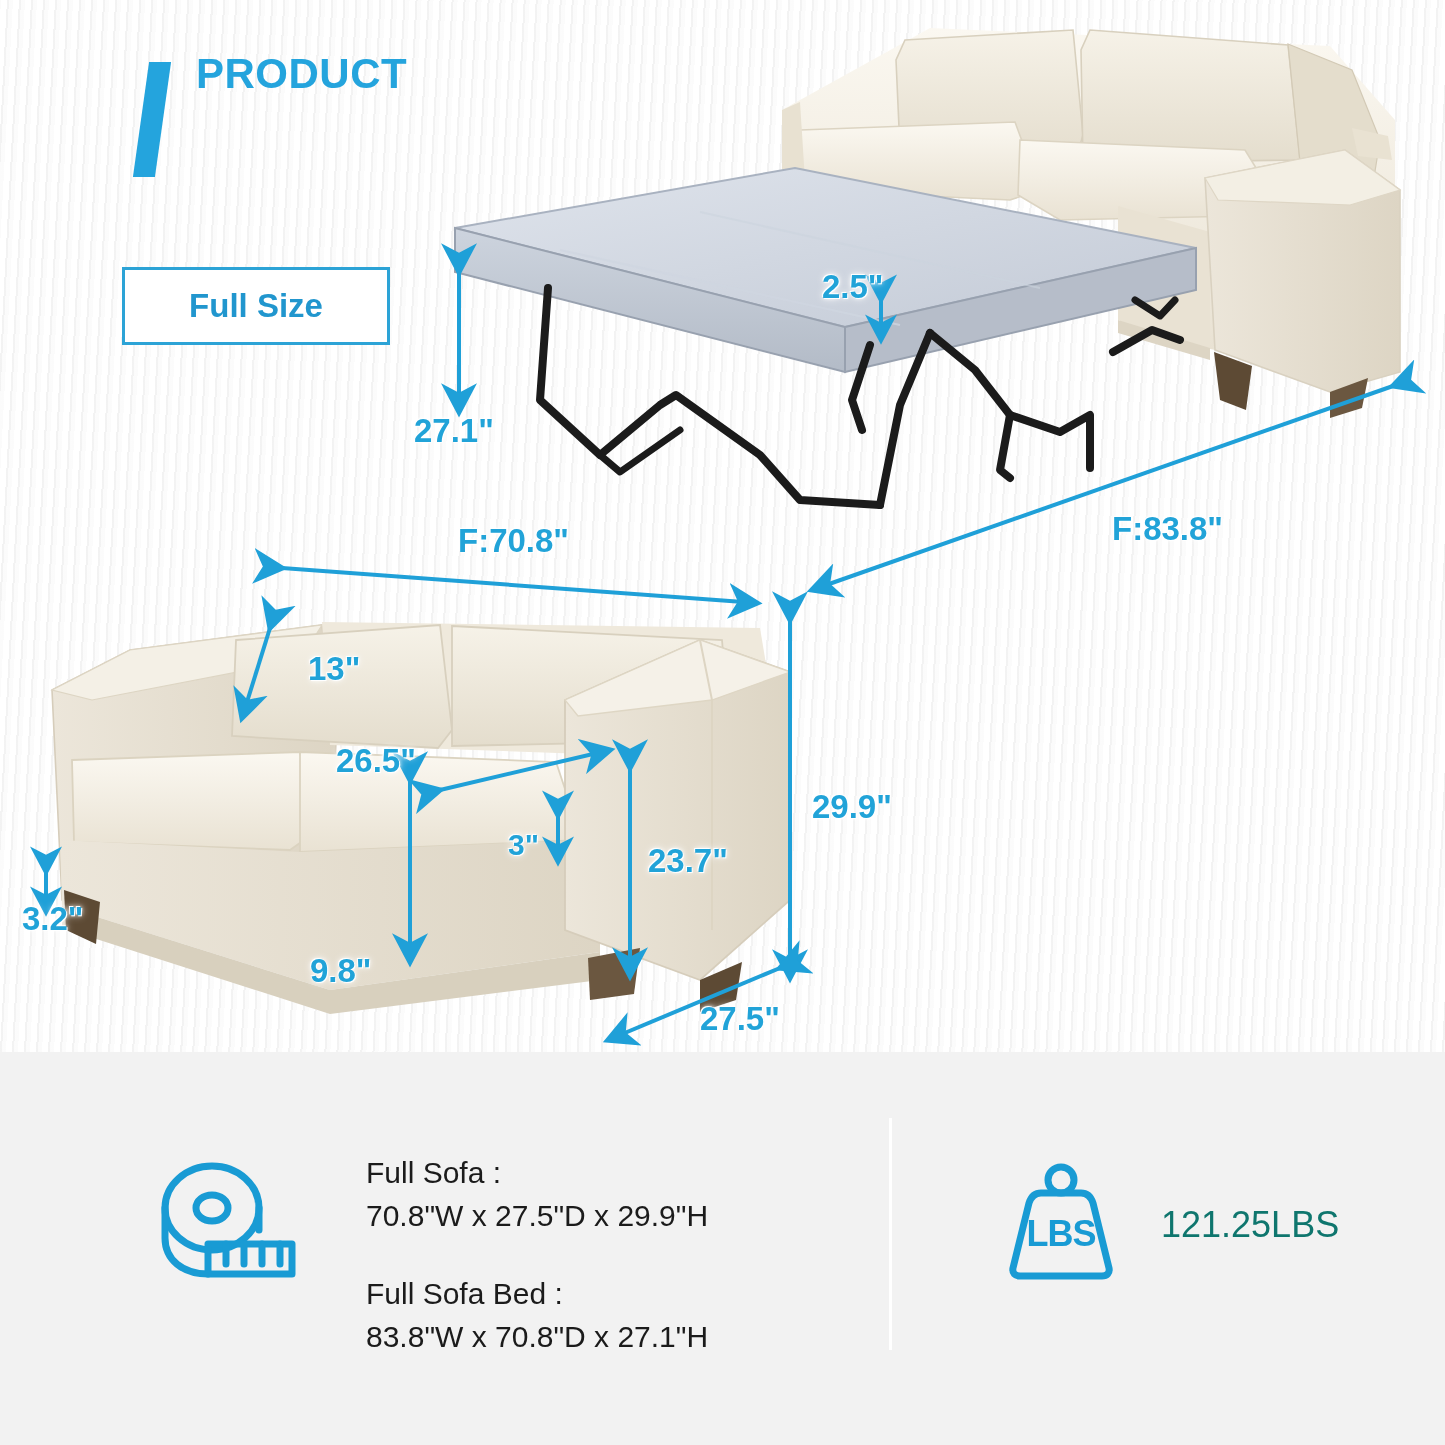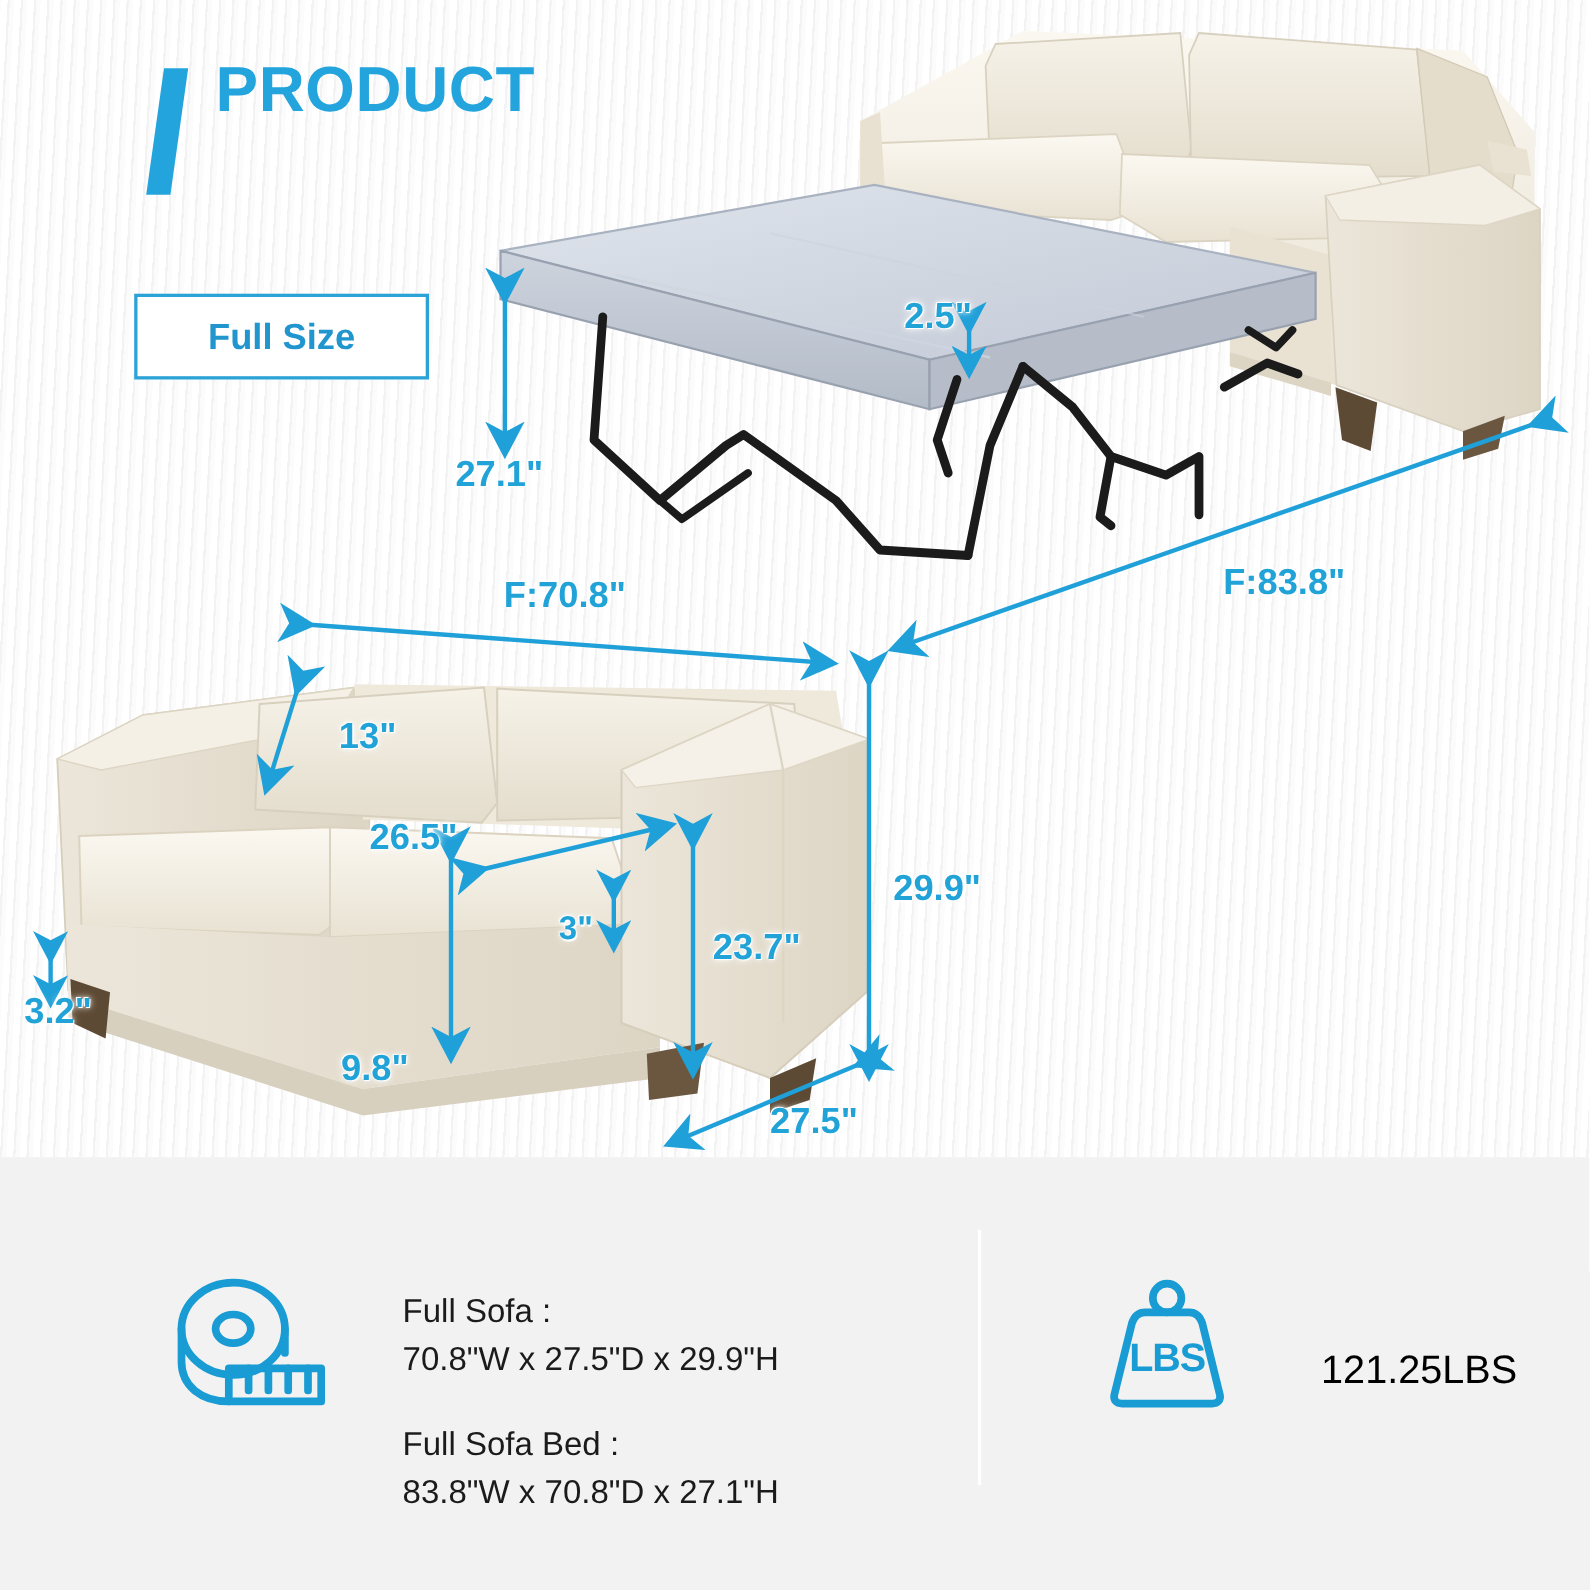--- a/index.html
+++ b/index.html
@@ -24,21 +24,21 @@
     opacity:.95;
   }
 
   
   #hdr-bar{
     position:absolute; left:141px; top:62px; width:22px; height:115px;
     background:#24a4dd; transform:skewX(-8deg);
   }
   #hdr-title{
     position:absolute; left:196px; top:52px; width:420px;
-    color:#24a4dd; font-weight:bold; font-size:58px; line-height:1.05;
+    color:#24a4dd; font-weight:bold; font-size:42px; line-height:1.05;
     letter-spacing:.5px;
   }
   #fullsize-box{
     position:absolute; left:122px; top:267px; width:268px; height:78px;
     border:3px solid #2ca3d6; background:#ffffff;
     display:flex; align-items:center; justify-content:center;
   }
   #fullsize-box span{ color:#2196ce; font-size:33px; font-weight:bold; }
 
   
@@ -50,31 +50,31 @@
   .dimsm{ font-size:30px; }
 
   svg.ov{ position:absolute; left:0; top:0; width:1445px; height:1052px; overflow:visible; }
 
   
   #info{
     position:absolute; left:0; top:1052px; width:1445px; height:393px;
     background:#f2f2f2;
   }
   #tape-icon{ position:absolute; left:140px; top:1160px; width:175px; height:150px; }
-  #specs{ position:absolute; left:366px; top:1152px;margin-top:20px; }
+  #specs{ position:absolute; left:366px; top:1152px; }
   .spec-line{ color:#1b1b1b; font-size:30px; line-height:1.42; white-space:nowrap; }
   .spec-gap{ height:36px; }
   #divider{
     position:absolute; left:889px; top:1118px; width:3px; height:232px;
     background:#ffffff;
   }
   #lbs-icon{ position:absolute; left:1005px; top:1160px; width:112px; height:125px; }
   #lbs-text{
-    position:absolute; left:1201px; top:1204px;
-    color:#000000; font-size:36px; white-space:nowrap;margin-top:20px;
+    position:absolute; left:1161px; top:1204px;
+    color:#0f766e; font-size:36px; white-space:nowrap;
   }
 </style>
 </head>
 <body>
 
 <div id="scene">
 
   <div id="hdr-bar"></div>
   <div id="hdr-title">
     <div>PRODUCT</div>

